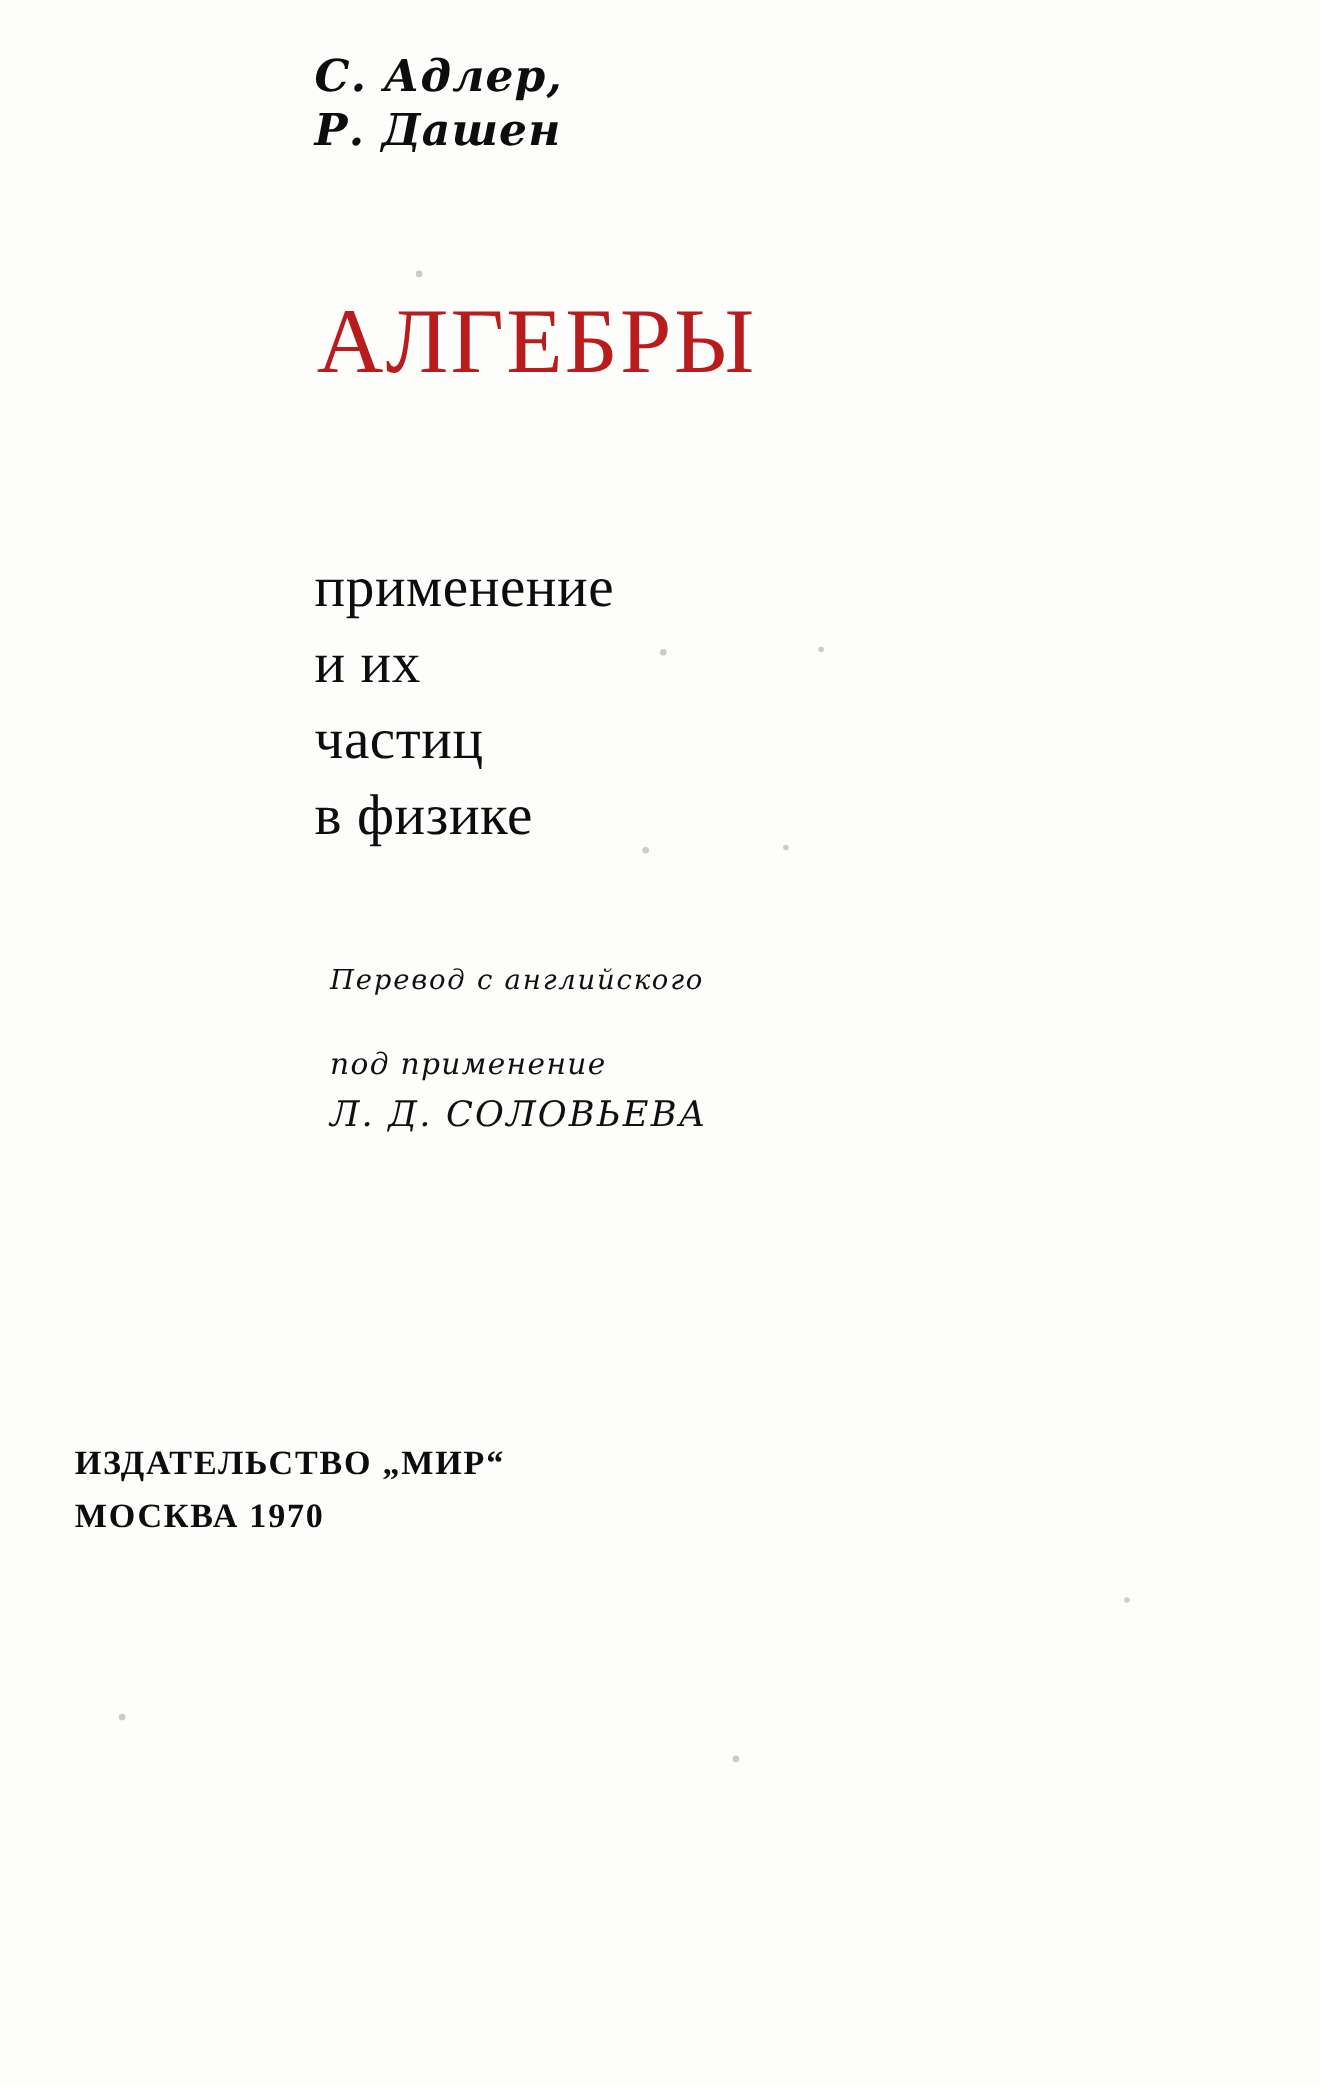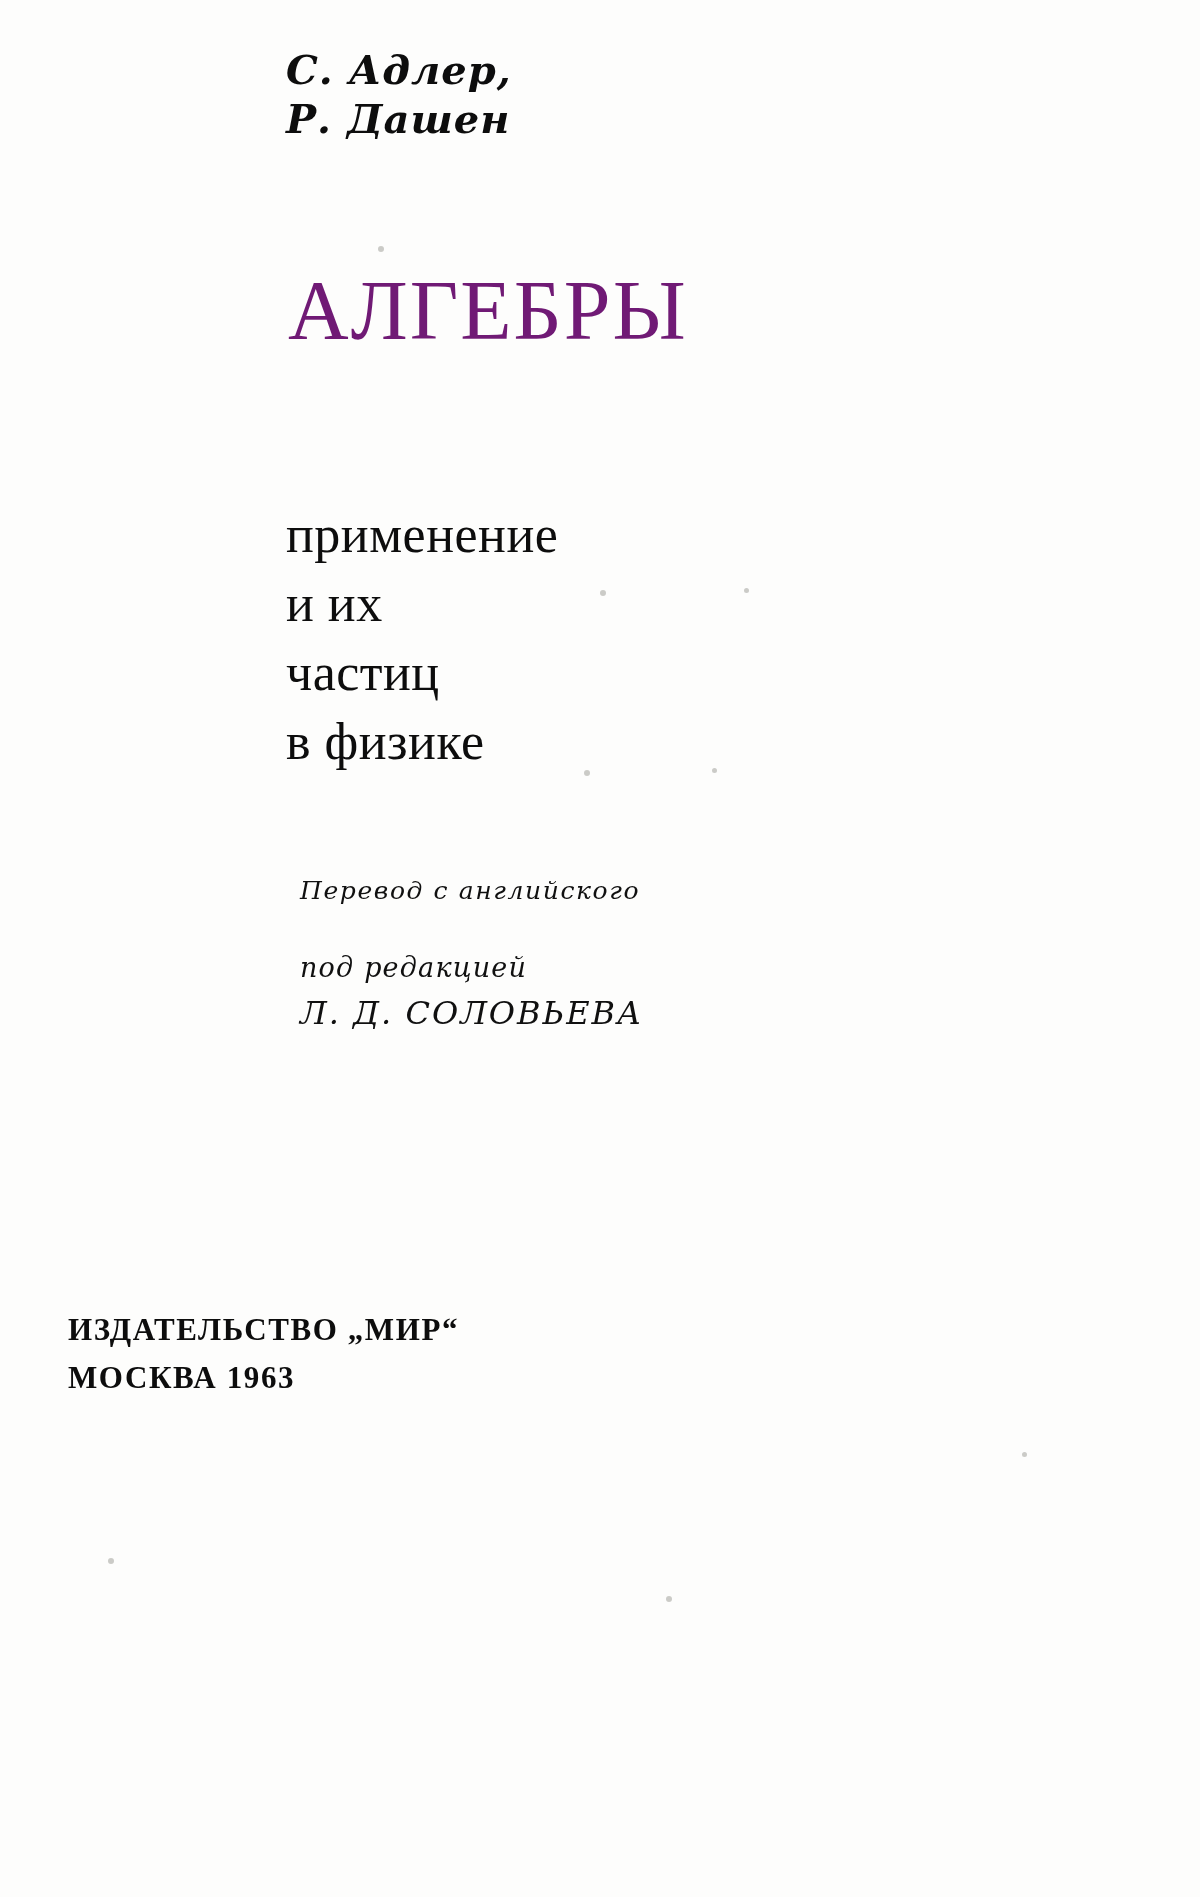--- a/index.html
+++ b/index.html
@@ -40,21 +40,21 @@
   .authors div { white-space: nowrap; }
 
   .title-main {
     position: absolute;
     left: 288px;
     top: 262px;
     font-family: "Liberation Serif", serif;
     font-size: 84px;
     line-height: 1.17;
     letter-spacing: 2px;
-    color: #701a75;
+    color: #b91c1c;
   }
   .title-main div { white-space: nowrap; }
 
   .subtitle {
     position: absolute;
     left: 286px;
     top: 500px;
     font-family: "Liberation Serif", serif;
     font-size: 52px;
     line-height: 1.33;
@@ -121,27 +121,27 @@
   <div class="subtitle">
     <div>применение</div>
     <div>и их</div>
     <div>частиц</div>
     <div>в физике</div>
   </div>
 
   <div class="translation-note">Перевод с английского</div>
 
   <div class="editor-block">
-    <div>под редакцией</div>
+    <div>под применение</div>
     <div class="editor-name">Л. Д. СОЛОВЬЕВА</div>
   </div>
 
   <div class="imprint">
     <div>ИЗДАТЕЛЬСТВО „МИР“</div>
-    <div>МОСКВА 1963</div>
+    <div>МОСКВА 1970</div>
   </div>
 
   <span class="speck" style="left:378px; top:246px; width:6px; height:6px;"></span>
   <span class="speck" style="left:600px; top:590px; width:6px; height:6px;"></span>
   <span class="speck" style="left:744px; top:588px; width:5px; height:5px;"></span>
   <span class="speck" style="left:584px; top:770px; width:6px; height:6px;"></span>
   <span class="speck" style="left:712px; top:768px; width:5px; height:5px;"></span>
   <span class="speck" style="left:108px; top:1558px; width:6px; height:6px;"></span>
   <span class="speck" style="left:666px; top:1596px; width:6px; height:6px;"></span>
   <span class="speck" style="left:1022px; top:1452px; width:5px; height:5px;"></span>

